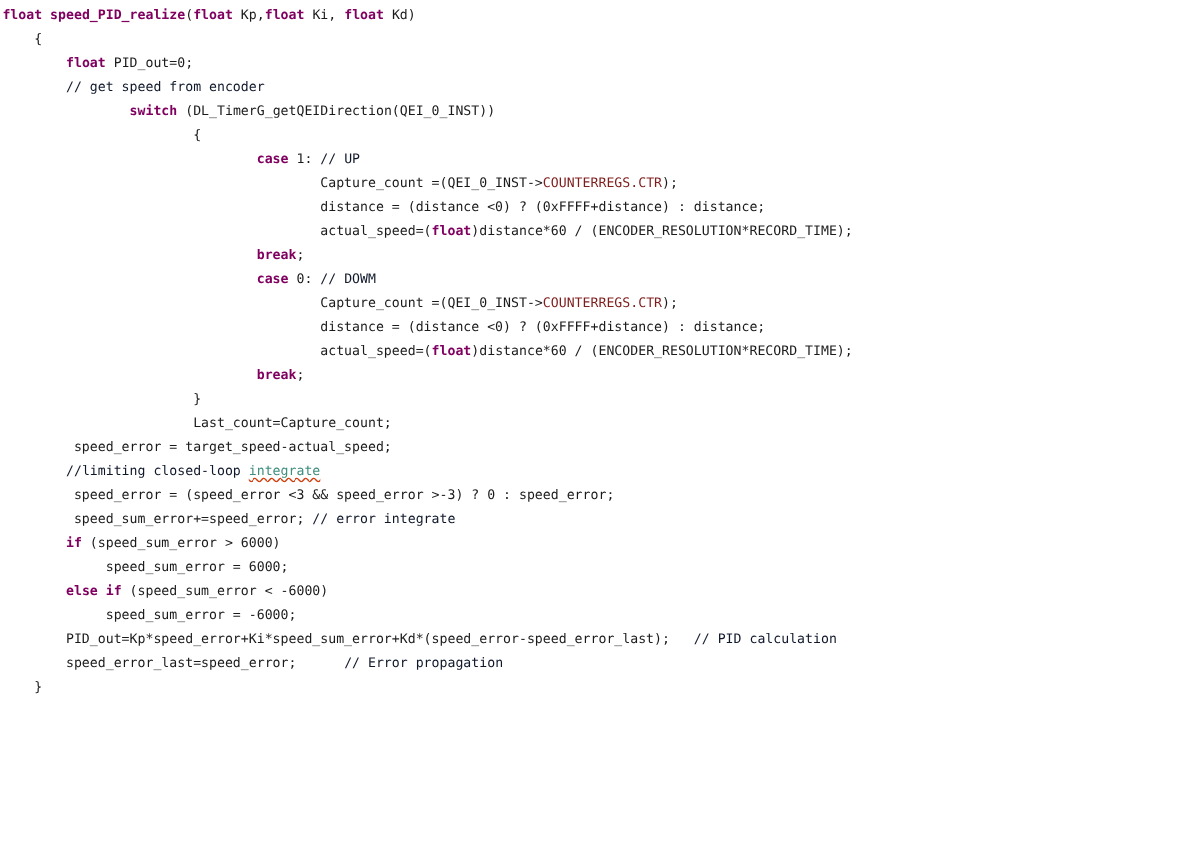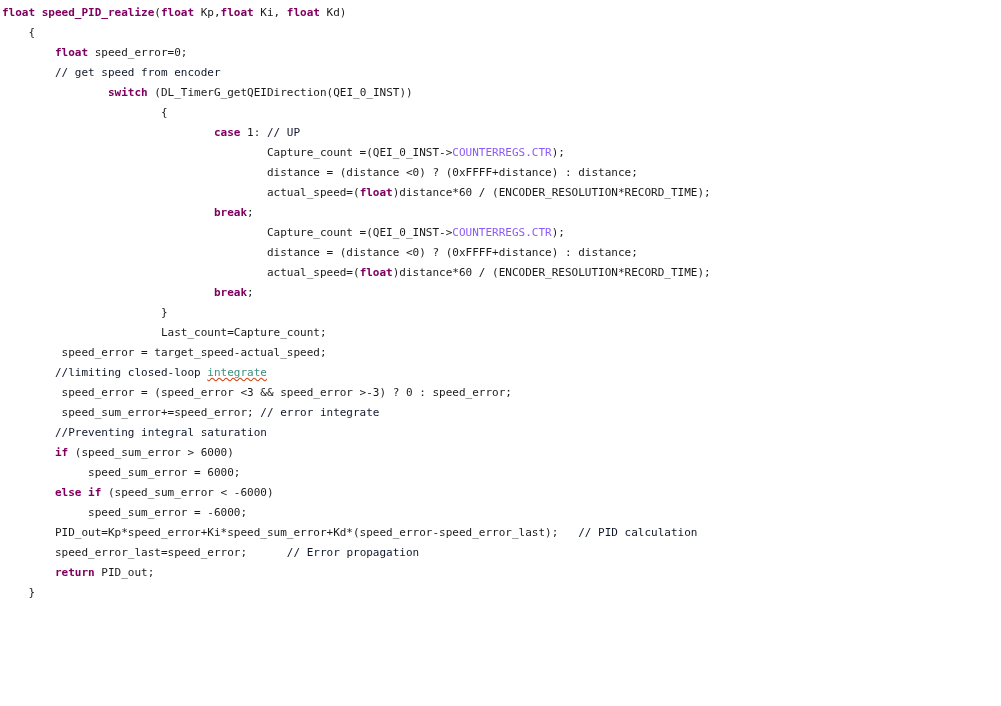--- a/index.html
+++ b/index.html
@@ -29,57 +29,56 @@
     color: #1a1a1a;
     letter-spacing: 0px;
     padding-left: 2px;
   }
   .code-line:first-child {
     margin-top: 3px;
   }
   .tok { white-space: pre; }
   .tok-kw      { color: #800060; font-weight: bold; }
   .tok-comment { color: #0f172a; }
-  .tok-member  { color: #8b5cf6; }
+  .tok-member  { color: #7f1d1d; }
   .tok-plain   { color: #1a1a1a; }
   .tok-spell {
     color: #3f8f7f;
     text-decoration: underline wavy #d04010;
     text-decoration-skip-ink: none;
   }
 </style>
 </head>
 <body>
 
 <div id="code-view">
   <div id="code-body">
       <div class="code-line"><span class="tok tok-kw">float</span><span class="tok tok-plain"> </span><span class="tok tok-kw">speed_PID_realize</span><span class="tok tok-plain">(</span><span class="tok tok-kw">float</span><span class="tok tok-plain"> Kp,</span><span class="tok tok-kw">float</span><span class="tok tok-plain"> Ki, </span><span class="tok tok-kw">float</span><span class="tok tok-plain"> Kd)</span></div>
       <div class="code-line"><span class="tok tok-plain">    {</span></div>
-      <div class="code-line"><span class="tok tok-plain">        </span><span class="tok tok-kw">float</span><span class="tok tok-plain"> speed_error=0;</span></div>
+      <div class="code-line"><span class="tok tok-plain">        </span><span class="tok tok-kw">float</span><span class="tok tok-plain"> PID_out=0;</span></div>
       <div class="code-line"><span class="tok tok-plain">        </span><span class="tok tok-comment">// get speed from encoder</span></div>
       <div class="code-line"><span class="tok tok-plain">                </span><span class="tok tok-kw">switch</span><span class="tok tok-plain"> (DL_TimerG_getQEIDirection(QEI_0_INST))</span></div>
       <div class="code-line"><span class="tok tok-plain">                        {</span></div>
       <div class="code-line"><span class="tok tok-plain">                                </span><span class="tok tok-kw">case</span><span class="tok tok-plain"> 1: </span><span class="tok tok-comment">// UP</span></div>
       <div class="code-line"><span class="tok tok-plain">                                        Capture_count =(QEI_0_INST-&gt;</span><span class="tok tok-member">COUNTERREGS</span><span class="tok tok-member">.</span><span class="tok tok-member">CTR</span><span class="tok tok-plain">);</span></div>
       <div class="code-line"><span class="tok tok-plain">                                        distance = (distance &lt;0) ? (0xFFFF+distance) : distance;</span></div>
       <div class="code-line"><span class="tok tok-plain">                                        actual_speed=(</span><span class="tok tok-kw">float</span><span class="tok tok-plain">)distance*60 / (ENCODER_RESOLUTION*RECORD_TIME);</span></div>
       <div class="code-line"><span class="tok tok-plain">                                </span><span class="tok tok-kw">break</span><span class="tok tok-plain">;</span></div>
+      <div class="code-line"><span class="tok tok-plain">                                </span><span class="tok tok-kw">case</span><span class="tok tok-plain"> 0: </span><span class="tok tok-comment">// DOWM</span></div>
       <div class="code-line"><span class="tok tok-plain">                                        Capture_count =(QEI_0_INST-&gt;</span><span class="tok tok-member">COUNTERREGS</span><span class="tok tok-member">.</span><span class="tok tok-member">CTR</span><span class="tok tok-plain">);</span></div>
       <div class="code-line"><span class="tok tok-plain">                                        distance = (distance &lt;0) ? (0xFFFF+distance) : distance;</span></div>
       <div class="code-line"><span class="tok tok-plain">                                        actual_speed=(</span><span class="tok tok-kw">float</span><span class="tok tok-plain">)distance*60 / (ENCODER_RESOLUTION*RECORD_TIME);</span></div>
       <div class="code-line"><span class="tok tok-plain">                                </span><span class="tok tok-kw">break</span><span class="tok tok-plain">;</span></div>
       <div class="code-line"><span class="tok tok-plain">                        }</span></div>
       <div class="code-line"><span class="tok tok-plain">                        Last_count=Capture_count;</span></div>
       <div class="code-line"><span class="tok tok-plain">         speed_error = target_speed-actual_speed;</span></div>
       <div class="code-line"><span class="tok tok-plain">        </span><span class="tok tok-comment">//limiting closed-loop </span><span class="tok tok-spell">integrate</span></div>
       <div class="code-line"><span class="tok tok-plain">         speed_error = (speed_error &lt;3 &amp;&amp; speed_error &gt;-3) ? 0 : speed_error;</span></div>
       <div class="code-line"><span class="tok tok-plain">         speed_sum_error+=speed_error; </span><span class="tok tok-comment">// error integrate</span></div>
-      <div class="code-line"><span class="tok tok-plain">        </span><span class="tok tok-comment">//Preventing integral saturation</span></div>
       <div class="code-line"><span class="tok tok-plain">        </span><span class="tok tok-kw">if</span><span class="tok tok-plain"> (speed_sum_error &gt; 6000)</span></div>
       <div class="code-line"><span class="tok tok-plain">             speed_sum_error = 6000;</span></div>
       <div class="code-line"><span class="tok tok-plain">        </span><span class="tok tok-kw">else</span><span class="tok tok-plain"> </span><span class="tok tok-kw">if</span><span class="tok tok-plain"> (speed_sum_error &lt; -6000)</span></div>
       <div class="code-line"><span class="tok tok-plain">             speed_sum_error = -6000;</span></div>
       <div class="code-line"><span class="tok tok-plain">        PID_out=Kp*speed_error+Ki*speed_sum_error+Kd*(speed_error-speed_error_last);   </span><span class="tok tok-comment">// PID calculation</span></div>
       <div class="code-line"><span class="tok tok-plain">        speed_error_last=speed_error;      </span><span class="tok tok-comment">// Error propagation</span></div>
-      <div class="code-line"><span class="tok tok-plain">        </span><span class="tok tok-kw">return</span><span class="tok tok-plain"> PID_out;</span></div>
       <div class="code-line"><span class="tok tok-plain">    }</span></div>
     </div>
 </div>
 
 </body></html>

